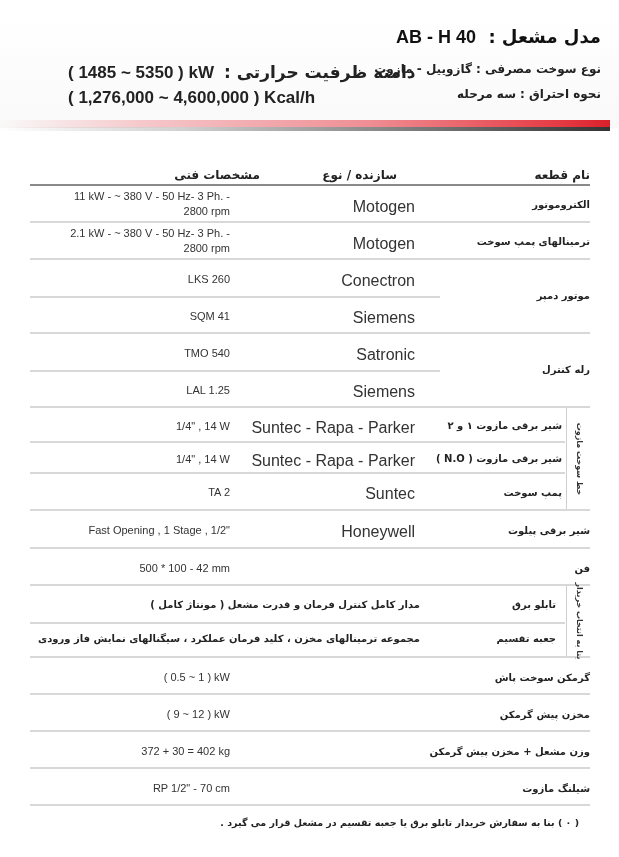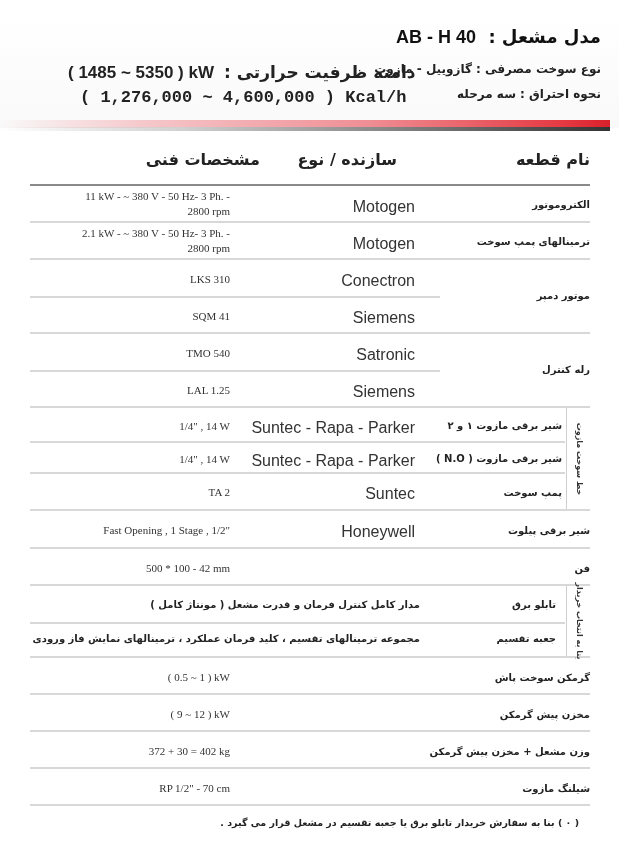--- a/index.html
+++ b/index.html
@@ -11,37 +11,37 @@
     .model-title .lbl { font-family: "DejaVu Sans", sans-serif; }
     .model-title .val { font-family: "Liberation Sans", sans-serif; direction: ltr; unicode-bidi: embed; margin-right: 6px; }
 
     .info-r { position: absolute; right: 18px; font-size: 12px; font-weight: bold; direction: rtl; white-space: nowrap; color: #222; }
     .info-r1 { top: 62px; }
     .info-r2 { top: 87px; }
 
     .info-l { position: absolute; font-size: 17px; font-weight: bold; white-space: nowrap; color: #222; }
     .info-l1 { left: 68px; top: 62px; direction: rtl; }
     .info-l1 .en { font-family: "Liberation Sans", sans-serif; direction: ltr; unicode-bidi: embed; margin-right: 4px; }
-    .info-l2 { left: 80px; top: 88px; font-family: Liberation Mono, monospace; }
+    .info-l2 { left: 68px; top: 88px; font-family: Liberation Sans, sans-serif; }
 
     .band { position: absolute; left: 0; top: 120px; width: 610px; height: 12px; }
     .band-red { position: absolute; left: 0; top: 0; width: 100%; height: 8px; background: linear-gradient(to right, rgba(255,255,255,0) 0%, #f5c5c8 25%, #ef8f95 60%, #e53a43 92%, #d9202b 100%); }
     .band-dark { position: absolute; left: 0; top: 7px; width: 100%; height: 4px; background: linear-gradient(to right, rgba(255,255,255,0) 0%, #d0d0d0 30%, #777 70%, #333 100%); }
 
     .table { position: absolute; left: 30px; top: 150px; width: 560px; }
     .thead { position: relative; height: 36px; border-bottom: 2px solid #8a8a8a; }
-    .th { position: absolute; top: 0; font-size: 16px; font-weight: bold; direction: rtl; color: #222; }
+    .th { position: absolute; top: 18px; font-size: 12px; font-weight: bold; direction: rtl; color: #222; }
     .th-name { right: 0; }
     .th-maker { right: 193px; }
     .th-spec { right: 330px; }
 
     .row { position: relative; border-bottom: 2px solid #d8d8d8; }
     .cell-name { position: absolute; right: 0; font-size: 10px; font-weight: bold; direction: rtl; white-space: nowrap; color: #222; }
     .cell-maker { position: absolute; right: 175px; font-family: "Liberation Sans", sans-serif; font-size: 16px; color: #333; white-space: nowrap; }
-    .cell-spec { position: absolute; right: 360px; font-family: Liberation Serif, serif; font-size: 11px; color: #333; text-align: right; white-space: nowrap; line-height: 15px; }
+    .cell-spec { position: absolute; right: 360px; font-family: Liberation Sans, sans-serif; font-size: 11px; color: #333; text-align: right; white-space: nowrap; line-height: 15px; }
     .cell-spec-fa { position: absolute; font-size: 10px; font-weight: bold; direction: rtl; white-space: nowrap; color: #222; }
 
     .vgroup { position: absolute; right: 0; width: 24px; border-left: 1px solid #cfcfcf; }
     .vlabel { position: absolute; left: 50%; top: 50%; transform: translate(-50%, -50%) rotate(90deg); font-size: 8px; color: #333; white-space: nowrap; direction: rtl; font-weight: bold; }
     .sub-line { position: absolute; height: 2px; background: #d8d8d8; }
 
     .footnote { position: absolute; right: 40px; top: 817px; font-size: 9.5px; font-weight: bold; direction: rtl; white-space: nowrap; color: #222; }
   </style>
 </head>
 <body>
@@ -88,21 +88,21 @@
     <span class="cell-maker" style="top:12px;">Motogen</span>
     <div class="cell-spec" style="top:3px;">
       <div>2.1 kW - ~ 380 V - 50 Hz- 3 Ph. -</div>
       <div>2800 rpm</div>
     </div>
   </div>
 
   <div class="row" style="height:74px;">
     <span class="cell-name" style="top:30px;margin-left:44px;">موتور دمپر</span>
     <span class="cell-maker" style="top:12px;">Conectron</span>
-    <span class="cell-spec" style="top:12px;">LKS 310</span>
+    <span class="cell-spec" style="top:12px;">LKS 260</span>
     <div class="sub-line" style="left:0; right:150px; top:36px;"></div>
     <span class="cell-maker" style="top:49px;">Siemens</span>
     <span class="cell-spec" style="top:49px;">SQM 41</span>
   </div>
 
   <div class="row" style="height:74px;">
     <span class="cell-name" style="top:30px;">رله کنترل</span>
     <span class="cell-maker" style="top:12px;">Satronic</span>
     <span class="cell-spec" style="top:12px;">TMO 540</span>
     <div class="sub-line" style="left:0; right:150px; top:36px;"></div>
@@ -139,21 +139,21 @@
   </div>
 
   <div class="row" style="height:72px;">
     <div class="vgroup" style="top:0; height:70px;">
       <span class="vlabel">بنا به انتخاب خریدار</span>
     </div>
     <span class="cell-name" style="right:34px; top:13px;">تابلو برق</span>
     <span class="cell-spec-fa" style="right:170px; top:13px;text-align:right;">مدار کامل کنترل فرمان و قدرت مشعل ( مونتاژ کامل )</span>
     <div class="sub-line" style="left:0; right:25px; top:36px;"></div>
     <span class="cell-name" style="right:34px; top:47px;">جعبه تقسیم</span>
-    <span class="cell-spec-fa" style="right:170px; top:47px;">مجموعه ترمینالهای تقسیم ، کلید فرمان عملکرد ، ترمینالهای نمایش فاز ورودی</span>
+    <span class="cell-spec-fa" style="right:170px; top:47px;">مجموعه ترمینالهای مخزن ، کلید فرمان عملکرد ، سیگنالهای نمایش فاز ورودی</span>
   </div>
 
   <div class="row" style="height:37px;">
     <span class="cell-name" style="top:14px;">گرمکن سوخت پاش</span>
     <span class="cell-spec" style="top:12px;">( 0.5 ~ 1 ) kW</span>
   </div>
 
   <div class="row" style="height:37px;">
     <span class="cell-name" style="top:14px;">مخزن پیش گرمکن</span>
     <span class="cell-spec" style="top:12px;">( 9 ~ 12 ) kW</span>

